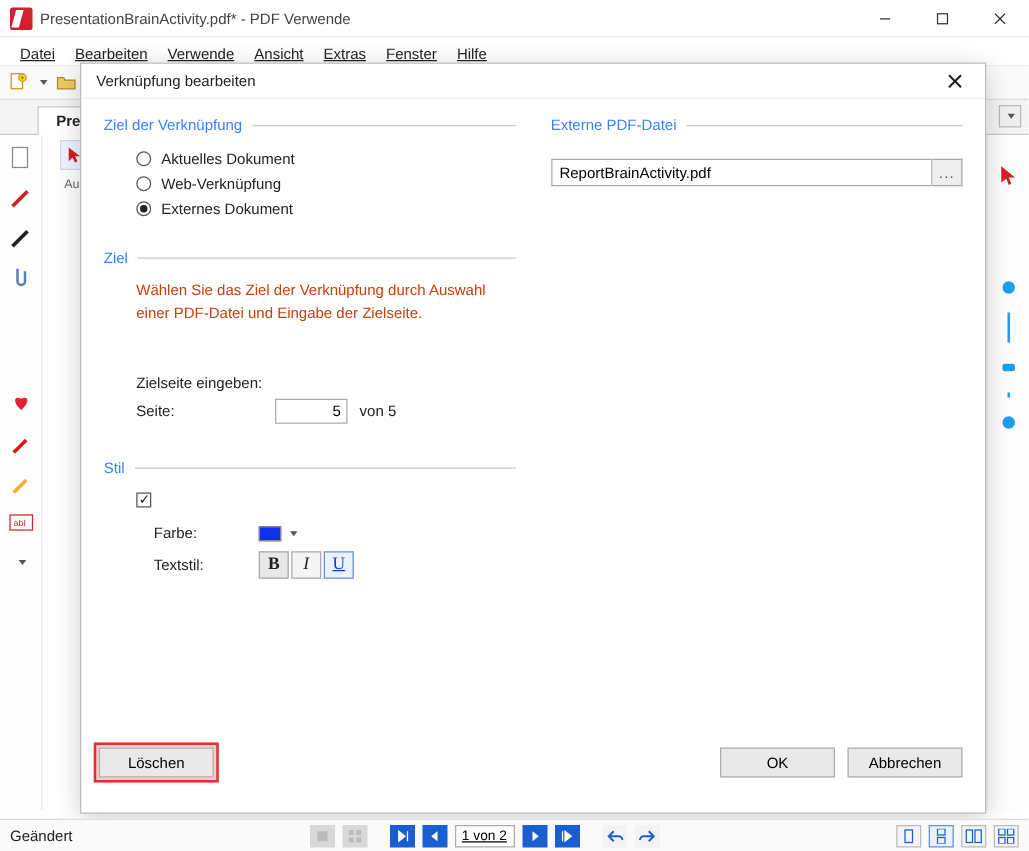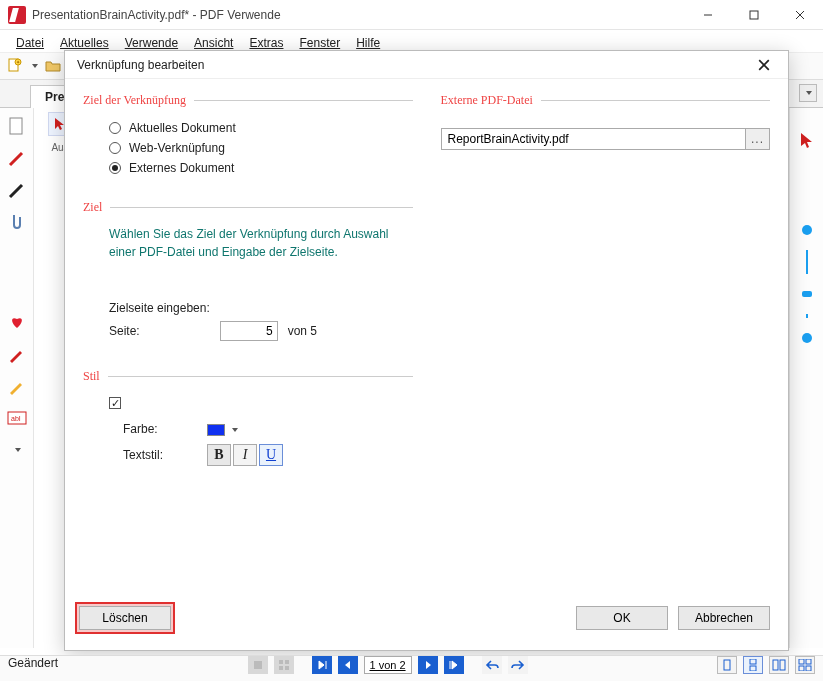--- a/index.html
+++ b/index.html
@@ -43,56 +43,56 @@
 
   
   .dialog { position:absolute; left:64px; top:50px; right:34px; bottom:30px; background:#fff; border:1px solid #bbb; box-shadow:0 4px 20px rgba(0,0,0,.2); display:flex; flex-direction:column; }
   .dialog-titlebar { height:28px; display:flex; align-items:center; padding:0 12px; border-bottom:1px solid #eee; }
   .dialog-titlebar .dtitle { flex:1; font-size:12px; }
   .dialog-close { width:24px;height:24px; display:flex;align-items:center;justify-content:center; }
   .dialog-body { flex:1; padding:14px 18px 6px 18px; display:flex; gap:28px; }
   .dialog-col { flex:1; min-width:0; }
 
   .groupheader { display:flex; align-items:center; margin-bottom:10px; }
-  .groupheader .ghlabel { color:#ef4444; margin-right:8px;font-family:Liberation Serif, serif; }
+  .groupheader .ghlabel { color:#3b82f6; margin-right:8px; }
   .groupheader .ghline { flex:1; height:1px; background:#ccc; }
 
   .radio-row, .check-row { display:flex; align-items:center; gap:8px; padding:3px 0 3px 26px; }
   .radio { width:12px;height:12px;border:1px solid #555;border-radius:50%; position:relative; }
   .radio.checked:after { content:''; position:absolute; left:2px; top:2px; width:6px; height:6px; background:#222; border-radius:50%; }
   .checkbox { width:12px;height:12px;border:1px solid #555; position:relative; background:#fff;}
   .checkbox.checked:after { content:''; position:absolute; left:1px; top:-1px; font-size:11px; line-height:12px; }
   .checkbox.checked:after { content:'\2713'; }
 
   .section-gap { height:22px; }
-  .helptext { padding-left:26px; color:#0f766e; line-height:1.5; max-width:340px; }
+  .helptext { padding-left:26px; color:#c2410c; line-height:1.5; max-width:340px; }
 
   .pagefield { display:flex; align-items:center; gap:10px; padding-left:26px; }
   .pagefield input { width:58px; height:20px; text-align:right; border:1px solid #aaa; padding:1px 4px; font-family:inherit; font-size:12px;}
   .stylebox { display:flex; align-items:center; gap:24px; padding-left:40px; margin-top:10px; }
   .stylebox .label { width:60px; }
   .colorswatch { width:18px; height:12px; background:#1030f0; border:1px solid #888; display:inline-block; vertical-align:middle;}
   .biu { display:flex; gap:2px; }
   .biu .fmt { width:24px;height:22px;border:1px solid #aaa;background:#f4f4f4;display:flex;align-items:center;justify-content:center;font-family:"Times New Roman",serif;font-size:14px; }
   .biu .fmt.b { font-weight:bold; }
   .biu .fmt.i { font-style:italic; }
   .biu .fmt.u { text-decoration:underline; color:#1040d0; border-color:#6a8ed8; background:#eaf2fc;}
   .biu .fmt.b { background:#e8e8e8; }
 
   .extfile-row { display:flex; align-items:center; gap:0; }
   .extfile-input { flex:1; height:22px; border:1px solid #aaa; padding:2px 6px; font-family:inherit; font-size:12px; }
   .extfile-btn { width:24px;height:22px;border:1px solid #aaa;border-left:none;background:#eee;display:flex;align-items:center;justify-content:center; letter-spacing:1px; color:#555;}
 
-  .dialog-footer { height:52px; display:flex; align-items:center; padding:0 18px 12px 14px; gap:10px; }
+  .dialog-footer { height:52px; display:flex; padding:0 18px 12px 14px; gap:10px; }
   .btn { height:24px; min-width:92px; padding:0 14px; background:#e9e9e9; border:1px solid #adadad; font-family:inherit; font-size:12px; }
   .btn.delete-highlight { outline:2px solid #e03030; outline-offset:2px; box-shadow:0 0 0 4px rgba(224,48,48,.25); }
   .dialog-footer .spacer { flex:1; }
 
   
-  .statusbar { position:absolute; left:0; right:0; bottom:0; height:26px; border-top:1px solid #ddd; background:#fafafa; display:flex; align-items:flex-start; padding:0 8px; gap:6px; }
+  .statusbar { position:absolute; left:0; right:0; bottom:0; height:26px; border-top:1px solid #ddd; background:#fafafa; display:flex; align-items:center; padding:0 8px; gap:6px; }
   .statusbar .spacer { flex:1; }
   .navbtn { width:20px;height:18px;display:flex;align-items:center;justify-content:center;background:#f3f3f3; }
   .navbtn.blue { background:#1a5fd0; color:#fff; }
   .navbtn.grey { background:#d8d8d8; color:#666; }
   .pagebox { width:48px;height:18px;border:1px solid #aaa;text-align:center;font-size:11px;padding:1px 2px; background:#fff;text-decoration:underline;}
   .viewbtn { width:20px;height:18px;border:1px solid #bbb;display:flex;align-items:center;justify-content:center; background:#f4f4f4;}
   .viewbtn.active { border-color:#6a8ed8; background:#eaf2fc; }
 </style>
 </head>
 <body>
@@ -115,21 +115,21 @@
       <svg viewBox="0 0 10 10">
           <line x1="1" y1="1" x2="9" y2="9" stroke="#333" stroke-width="1"></line>
           <line x1="9" y1="1" x2="1" y2="9" stroke="#333" stroke-width="1"></line>
         </svg>
     </div>
   </div>
 </div>
 
 <div class="menubar">
   <div class="menuitem"><span class="ul">Datei</span></div>
-  <div class="menuitem"><span class="ul">Aktuelles</span></div>
+  <div class="menuitem"><span class="ul">Bearbeiten</span></div>
   <div class="menuitem"><span class="ul">Verwende</span></div>
   <div class="menuitem"><span class="ul">Ansicht</span></div>
   <div class="menuitem"><span class="ul">Extras</span></div>
   <div class="menuitem"><span class="ul">Fenster</span></div>
   <div class="menuitem"><span class="ul">Hilfe</span></div>
 </div>
 
 <div class="toolbarrow">
   <div class="tbtn">
     <svg width="16" height="16" viewBox="0 0 16 16">

